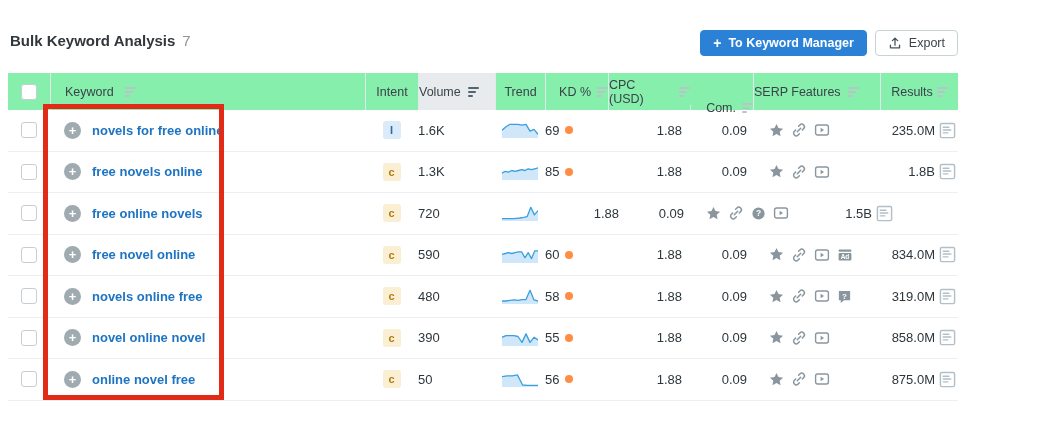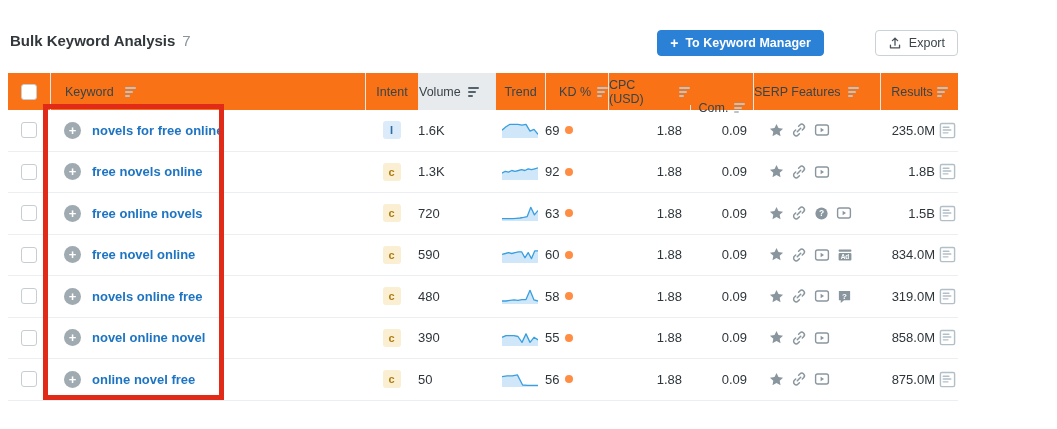--- a/index.html
+++ b/index.html
@@ -9,25 +9,25 @@
   
   .titlebar { position:absolute; left:10px; top:32px; display:flex; align-items:baseline; gap:7px; }
   .title { font-size:15px; font-weight:bold; color:#32373b; }
   .title-count { font-size:15px; color:#8a9399; }
 
   
   .actions { position:absolute; top:30px; right:99px; display:flex; gap:8px; }
   .btn { display:inline-flex; align-items:center; gap:7px; height:26px; padding:0 12px; border-radius:4px; font-size:12.5px; cursor:pointer; }
   .btn-primary { background:#2b81d6; color:#fff; border:1px solid #2b81d6; font-weight:bold; }
   .btn-primary .plus { font-size:14px; font-weight:bold; line-height:1; }
-  .btn-secondary { background:#fff; color:#3c444a; border:1px solid #c9d2d7;margin-left:43px; }
+  .btn-secondary { background:#fff; color:#3c444a; border:1px solid #c9d2d7; }
 
   
   .table { position:absolute; left:8px; top:73px; width:950px; }
-  .thead { display:flex; height:37px; background:#f97316; }
+  .thead { display:flex; height:37px; background:#86efac; }
   .th { display:flex; align-items:center; justify-content:center; gap:6px; font-size:12.5px; color:#39434a; border-left:1px solid #e4e8ea; }
   .th:first-child { border-left:none; }
   .th.sorted { background:#e8ebed; }
   .tr { display:flex; height:41.5px; background:#fff; border-bottom:1px solid #eceff1; }
   .td { display:flex; align-items:center; font-size:13px; color:#2e363b; }
 
   .col-check { width:42px; justify-content:center; }
   .col-kw { width:315px; justify-content:flex-start; padding-left:14px; gap:11px; }
   .col-intent { width:53px; justify-content:center; }
   .col-vol { width:77px; justify-content:space-between; padding-right:16px; }
@@ -123,21 +123,21 @@
           </span>
       </div>
       <div class="th col-cpc" style="justify-content:center;padding-right:0;">
         <span>CPC (USD)</span>
         <span class="sort-icon">
             <i></i>
             <i></i>
             <i></i>
           </span>
       </div>
-      <div class="th col-com" style="justify-content:center;padding-right:0;margin-top:32px;">
+      <div class="th col-com" style="justify-content:flex-end;padding-right:0;margin-top:32px;">
         <span>Com.</span>
         <span class="sort-icon">
             <i></i>
             <i></i>
             <i></i>
           </span>
       </div>
       <div class="th col-serp" style="padding-left:0;">
         <span>SERP Features</span>
         <span class="sort-icon">
@@ -223,21 +223,21 @@
             <span class="intent-badge intent-commercial">C</span>
           </div>
     <div class="td col-vol">1.3K</div>
     <div class="td col-trend">
             <span class="spark"><svg width="36" height="19" viewBox="0 0 36 19">
                 <polygon points="0,19 0.0,12.1 3.3,10.3 6.5,11.2 9.8,9.5 13.1,10.3 16.4,9.5 19.6,8.6 22.9,9.5 26.2,7.8 29.5,8.6 32.7,7.8 36.0,6.9 36,19" fill="#cfe7f8"></polygon>
                 <polyline points="0.0,12.1 3.3,10.3 6.5,11.2 9.8,9.5 13.1,10.3 16.4,9.5 19.6,8.6 22.9,9.5 26.2,7.8 29.5,8.6 32.7,7.8 36.0,6.9" fill="none" stroke="#3a9fe0" stroke-width="1.3" stroke-linejoin="round"></polyline>
               </svg></span>
           </div>
     <div class="td col-kd">
-      <span>92</span>
+      <span>85</span>
       <span class="kd-dot"></span>
     </div>
     <div class="td col-cpc">1.88</div>
     <div class="td col-com">0.09</div>
     <div class="td col-serp">
             <span class="serp-icon">
               <svg width="15" height="15" viewBox="0 0 16 16">
                 <path d="M8 1l2.1 4.4 4.9.6-3.6 3.3.9 4.7L8 11.7 3.7 14l.9-4.7L1 6l4.9-.6z" fill="#8a969e"></path>
               </svg>
             </span>
@@ -277,24 +277,20 @@
     <div class="td col-intent">
             <span class="intent-badge intent-commercial">C</span>
           </div>
     <div class="td col-vol">720</div>
     <div class="td col-trend">
             <span class="spark"><svg width="36" height="19" viewBox="0 0 36 19">
                 <polygon points="0,19 0.0,16.6 3.6,16.6 7.2,16.6 10.8,16.6 14.4,16.3 18.0,16.0 21.6,15.4 25.2,14.6 28.8,5.3 32.4,12.9 36.0,8.6 36,19" fill="#cfe7f8"></polygon>
                 <polyline points="0.0,16.6 3.6,16.6 7.2,16.6 10.8,16.6 14.4,16.3 18.0,16.0 21.6,15.4 25.2,14.6 28.8,5.3 32.4,12.9 36.0,8.6" fill="none" stroke="#3a9fe0" stroke-width="1.3" stroke-linejoin="round"></polyline>
               </svg></span>
           </div>
-    <div class="td col-kd">
-      <span>63</span>
-      <span class="kd-dot"></span>
-    </div>
     <div class="td col-cpc">1.88</div>
     <div class="td col-com">0.09</div>
     <div class="td col-serp">
             <span class="serp-icon">
               <svg width="15" height="15" viewBox="0 0 16 16">
                 <path d="M8 1l2.1 4.4 4.9.6-3.6 3.3.9 4.7L8 11.7 3.7 14l.9-4.7L1 6l4.9-.6z" fill="#8a969e"></path>
               </svg>
             </span>
             <span class="serp-icon">
               <svg width="16" height="16" viewBox="0 0 16 16" fill="none" stroke="#8a969e" stroke-width="1.5" stroke-linecap="round">

